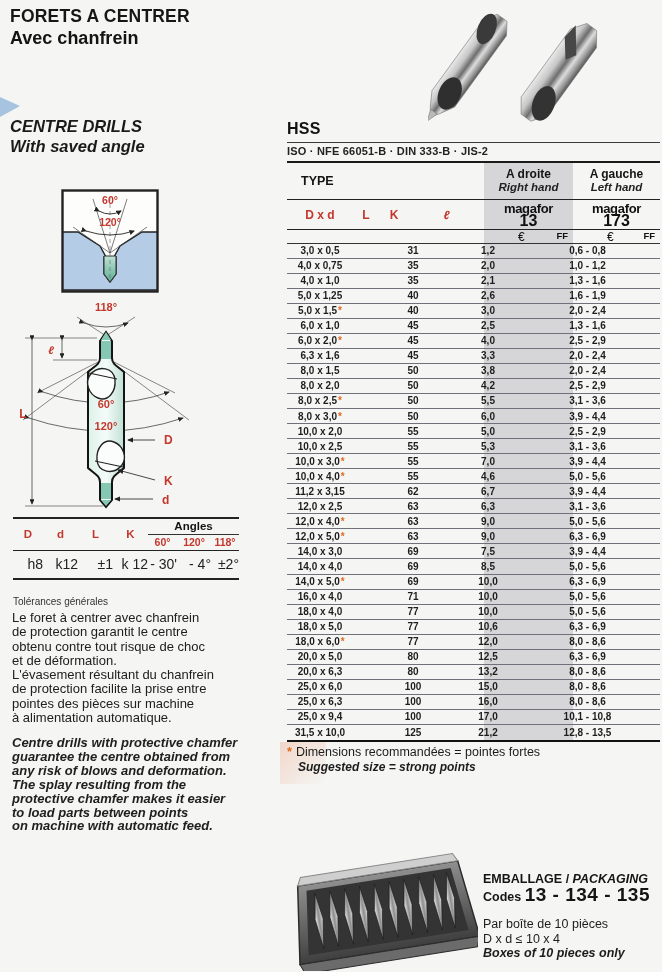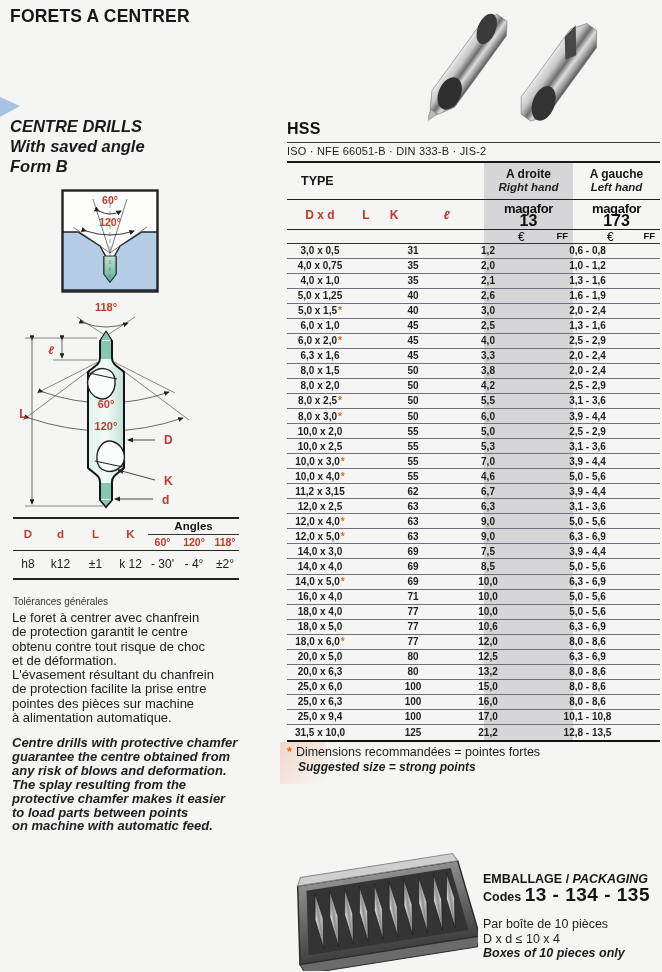--- a/index.html
+++ b/index.html
@@ -27,27 +27,27 @@
   
   .ttable { left:13px; top:517px; width:226px; }
   .tt-top { display:flex; border-top:2px solid #222; }
   .tt-heads { display:grid; grid-template-columns:30px 35px 35px 35px; }
   .tt-heads .h { font-size:11.5px; font-weight:700; color:#c4372d; text-align:center; line-height:31px; }
   .tt-ang { width:91px; }
   .tt-ang-label { font-size:11.5px; font-weight:700; text-align:center; color:#141414; line-height:15px; border-bottom:1px solid #333; }
   .tt-ang-sub { display:grid; grid-template-columns:29px 34px 28px; }
   .tt-ang-sub .h { font-size:10.5px; font-weight:700; color:#c4372d; text-align:center; line-height:15px; }
   .tt-vals { display:grid; grid-template-columns:30px 35px 35px 35px 29px 34px 28px; border-top:1.5px solid #222; border-bottom:2px solid #222; }
-  .tt-vals .v { font-size:12px; color:#222; text-align:center; line-height:27px; }
+  .tt-vals .v { font-size:14px; color:#222; text-align:right; line-height:27px; }
   .tt-caption { left:13px; top:596px; font-size:10px; color:#333; }
 
   
   .hss { left:287px; top:120px; font-size:16px; font-weight:700; color:#111; letter-spacing:.3px; }
   .rule-hss { left:287px; top:142px; width:373px; height:1px; background:#3c3c3c; }
-  .standards { left:287px; top:145px; font-size:11px; font-weight:400; color:#222; letter-spacing:.2px; }
+  .standards { left:287px; top:145px; font-size:11px; font-weight:700; color:#222; letter-spacing:.2px; }
 
   .dtable { left:287px; top:161px; width:373px; border-top:2px solid #1a1a1a; border-bottom:2.5px solid #111; position:absolute; }
   .gray-strip { position:absolute; left:197px; top:0; width:89px; height:100%; background:#d6d6d8; z-index:0; }
   .hrow1 { position:relative; z-index:1; display:grid; grid-template-columns:197px 89px 87px; height:37px; border-bottom:1.5px solid #222; align-items:center; }
   .type-label { font-size:12.5px; font-weight:700; color:#141414; padding-left:14px; }
   .hand { text-align:center; line-height:13px; }
   .hand .fr { font-size:12px; font-weight:700; color:#141414; }
   .hand .en { font-size:11.5px; font-style:italic; font-weight:700; color:#222; }
   .hrow2 { position:relative; z-index:1; display:grid; grid-template-columns:66px 26px 30px 75px 0px 89px 87px; height:30px; border-bottom:1.5px solid #222; align-items:center; }
   .hrow2 .rh { font-size:12px; font-weight:700; color:#c4372d; text-align:center; }
@@ -81,28 +81,28 @@
   .pk-lines .it { font-style:italic; font-weight:700; }
 
   svg text { font-family:"Liberation Sans", sans-serif; }
   .red-lab { fill:#c4372d; font-weight:bold; }
 </style>
 </head>
 <body>
 
 <div class="abs title-block">
   <div class="title-line1">FORETS A CENTRER</div>
+  <div class="title-line">Avec chanfrein</div>
 </div>
 
 <div class="abs blue-tri"></div>
 
 <div class="abs subtitle-block">
   <div>CENTRE DRILLS</div>
   <div>With saved angle</div>
-  <div>Form B</div>
 </div>
 
 <svg class="abs" style="left:61px; top:189px;" width="98" height="104" viewBox="0 0 98 104">
   <defs>
     <linearGradient id="teal1" x1="0" y1="0" x2="0" y2="1">
       <stop offset="0" stop-color="#bfe2d4"></stop>
         <stop offset="1" stop-color="#5cae97"></stop>
     </linearGradient>
     <marker id="arrB" markerWidth="7" markerHeight="6" refX="5" refY="3" orient="auto">
       <path d="M0,0 L6,3 L0,6 Z" fill="#222"></path>

